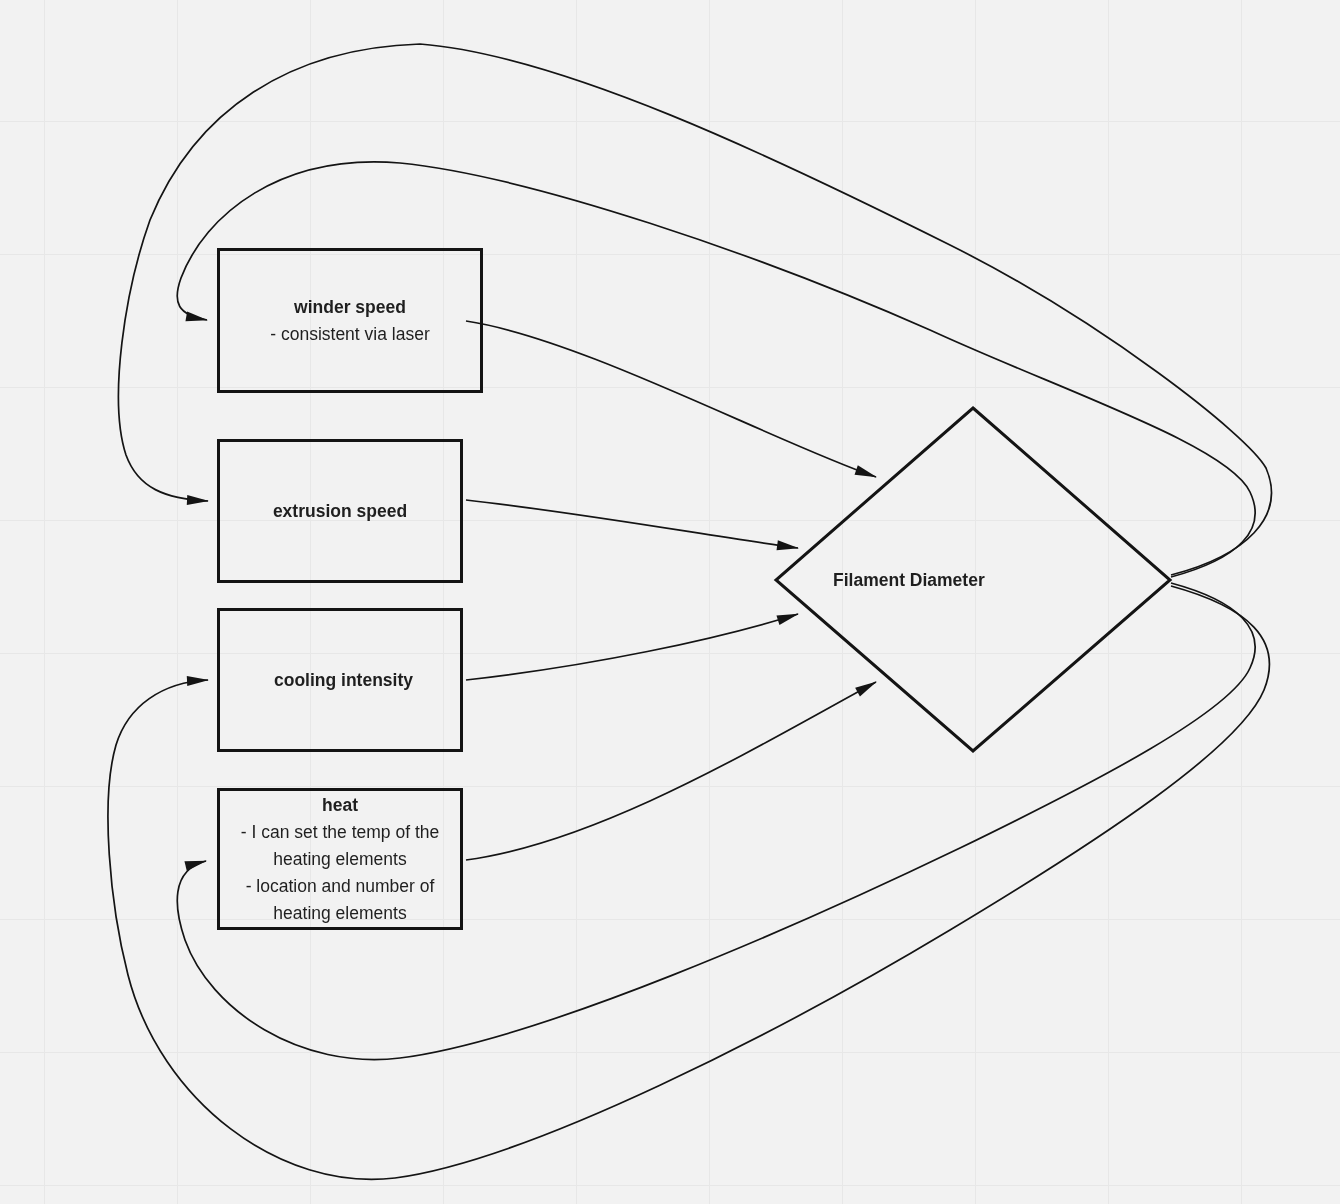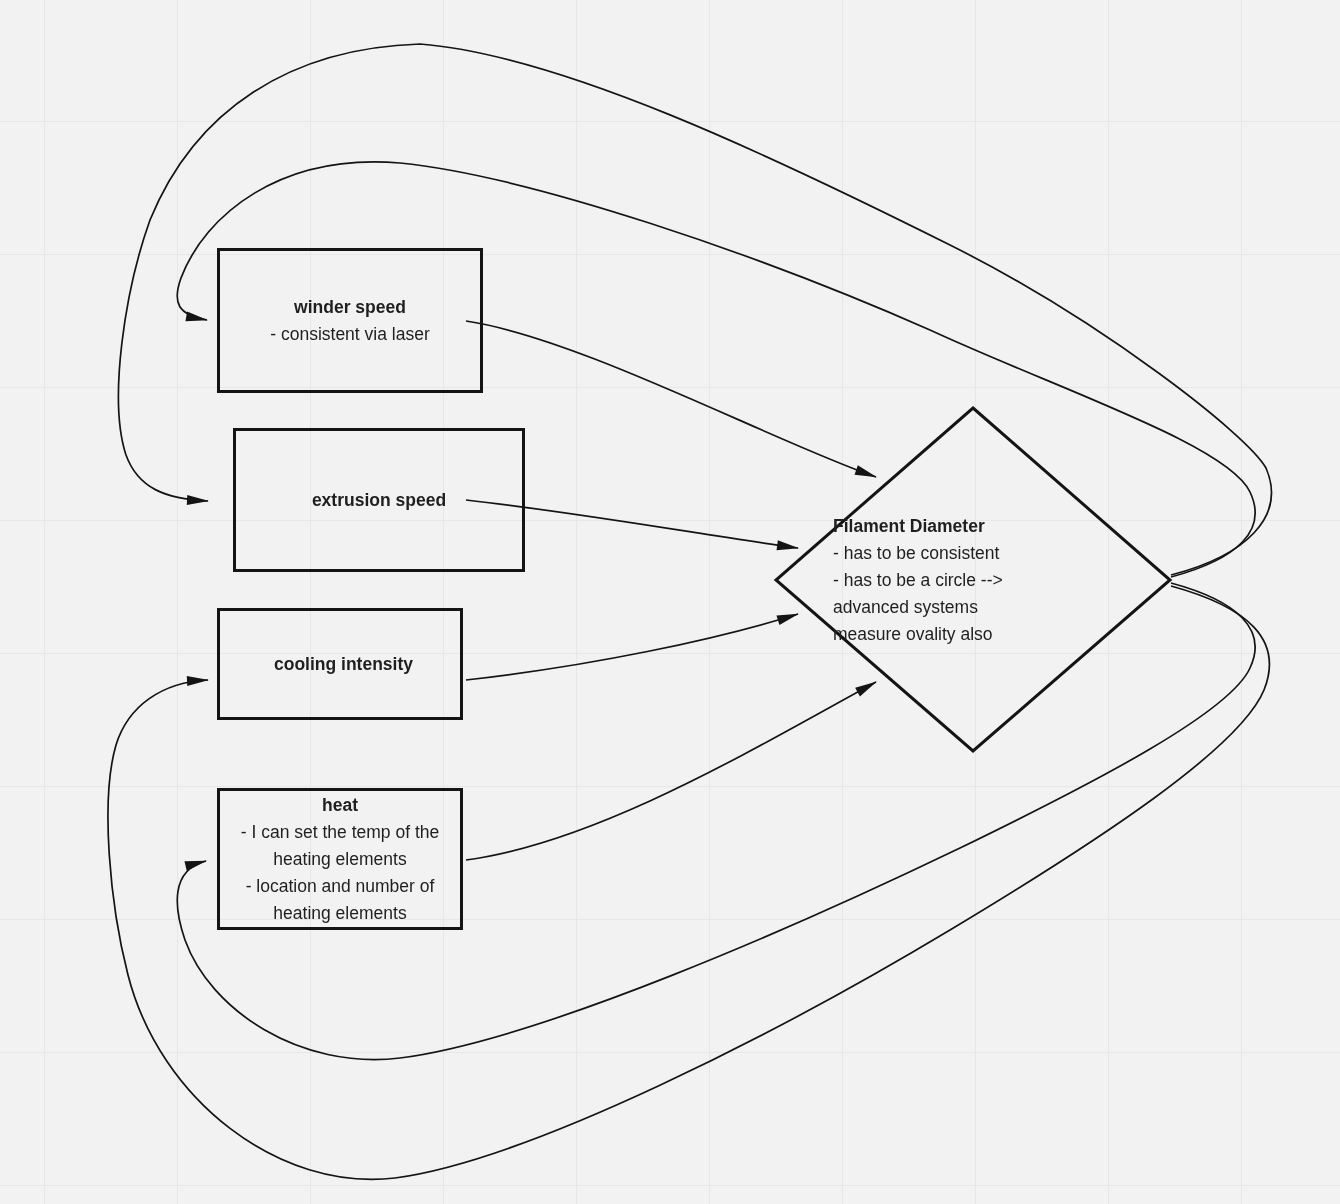--- a/index.html
+++ b/index.html
@@ -83,37 +83,33 @@
              C 280 1192, 160 1100, 128 975
              C 110 905, 100 800, 116 745
              C 128 706, 162 682, 208 680" fill="none" stroke="#141414" stroke-width="1.7" marker-end="url(#arrow)"></path>
   </svg>
 
   <div class="node" style="left:217px;top:248px;width:266px;height:145px;">
     <div class="title">winder speed</div>
     <div class="body">- consistent via laser</div>
   </div>
 
-  <div class="node" style="left:217px;top:428px;width:292px;height:144px;margin-left:16px;">
+  <div class="node" style="left:217px;top:439px;width:246px;height:144px;">
     <div class="title">extrusion speed</div>
   </div>
 
-  <div class="node" style="left:217px;top:608px;width:246px;height:112px;padding-left:7px;">
+  <div class="node" style="left:217px;top:608px;width:246px;height:144px;padding-left:7px;">
     <div class="title">cooling intensity</div>
   </div>
 
   <div class="node" style="left:217px;top:788px;width:246px;height:142px;">
     <div class="title">heat</div>
     <div class="body">- I can set the temp of the
 heating elements
 - location and number of
 heating elements</div>
   </div>
 
   <div class="diamond-label">
     <div class="title">Filament Diameter</div>
-    <div class="body">- has to be consistent
-- has to be a circle --&gt;
-advanced systems
-measure ovality also</div>
   </div>
 
 </div>
 
 </body></html>

